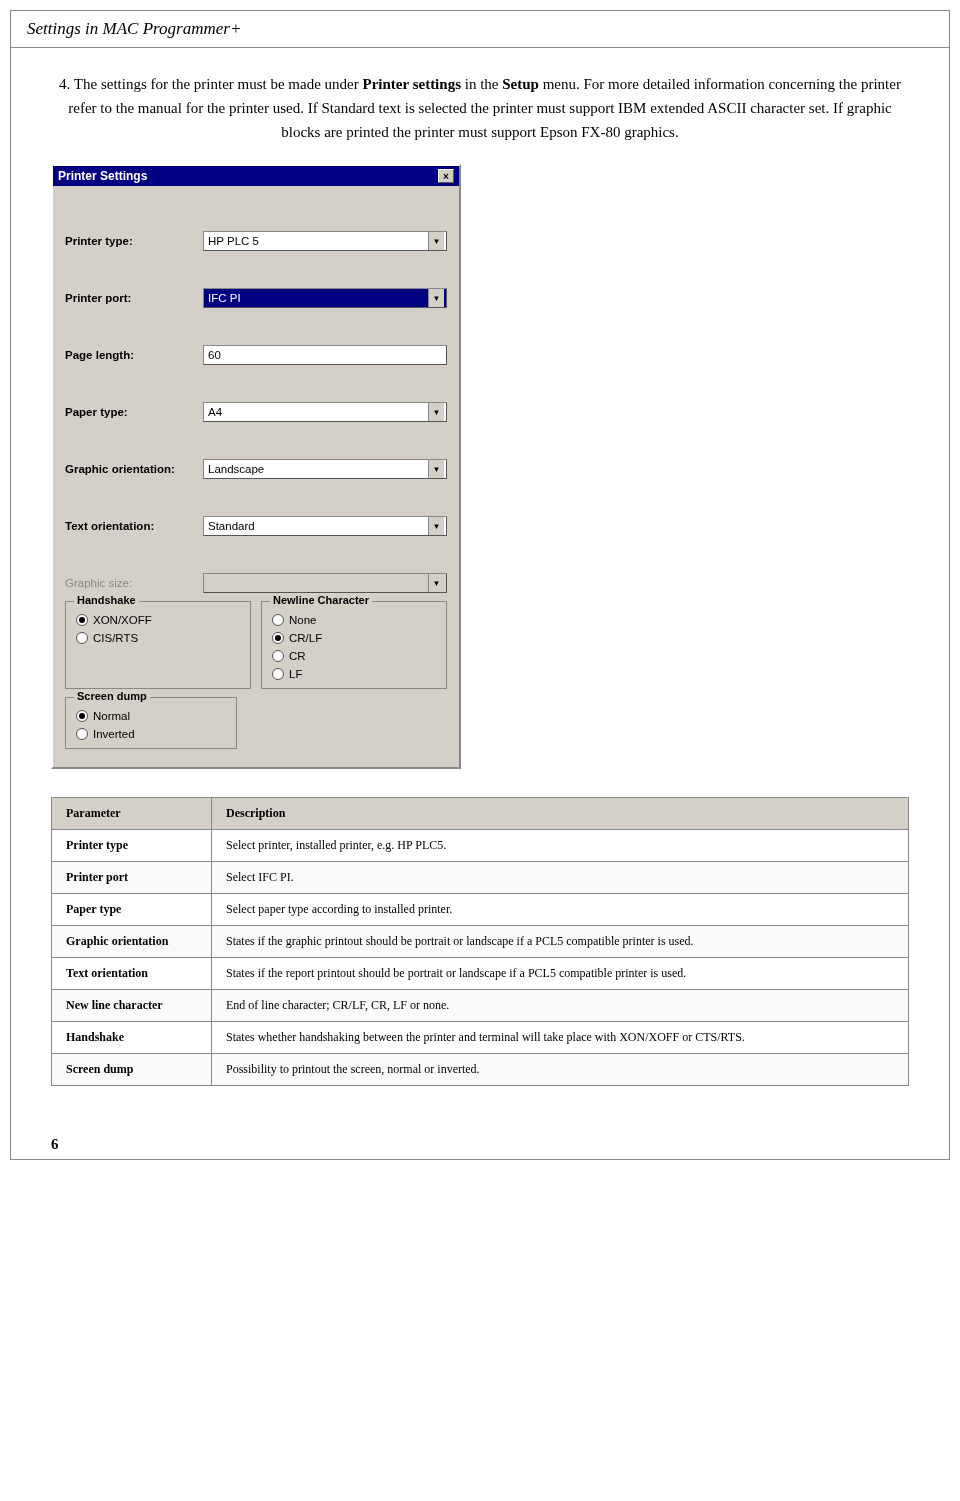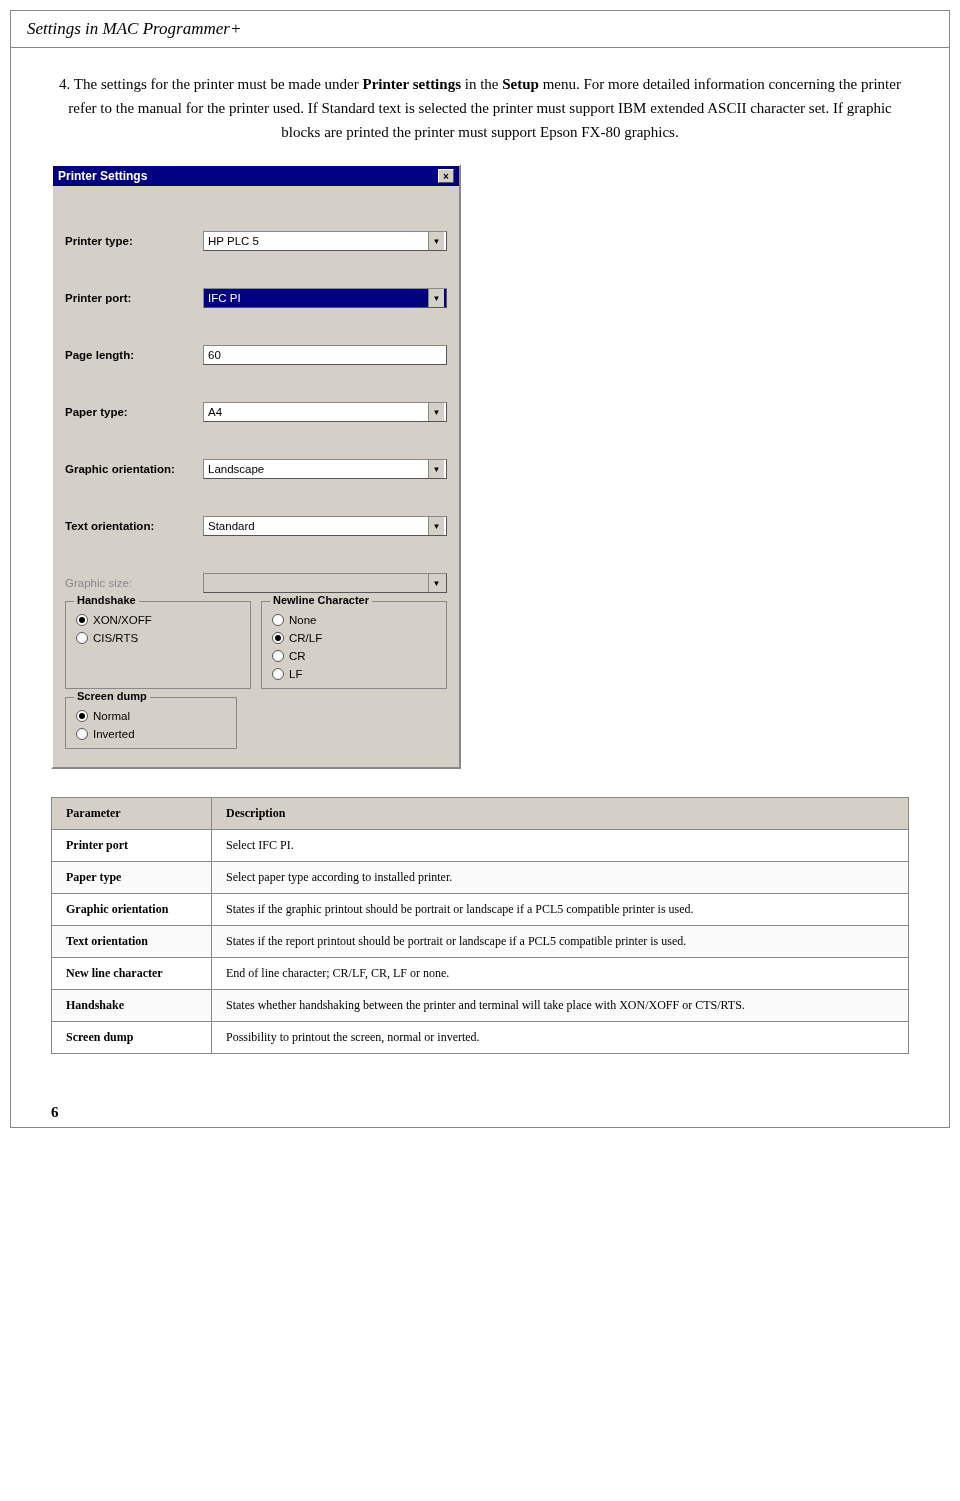--- a/index.html
+++ b/index.html
@@ -406,20 +406,24 @@
 
     <table class="param-table">
       <thead>
         <tr>
           <th>Parameter</th>
           <th>Description</th>
         </tr>
       </thead>
       <tbody>
         <tr>
+          <td class="param-name">Printer type</td>
+          <td>Select printer, installed printer, e.g. HP PLC5.</td>
+        </tr>
+        <tr>
           <td class="param-name">Printer port</td>
           <td>Select IFC PI.</td>
         </tr>
         <tr>
           <td class="param-name">Paper type</td>
           <td>Select paper type according to installed printer.</td>
         </tr>
         <tr>
           <td class="param-name">Graphic orientation</td>
           <td>States if the graphic printout should be portrait or landscape if a PCL5 compatible printer is used.</td>

